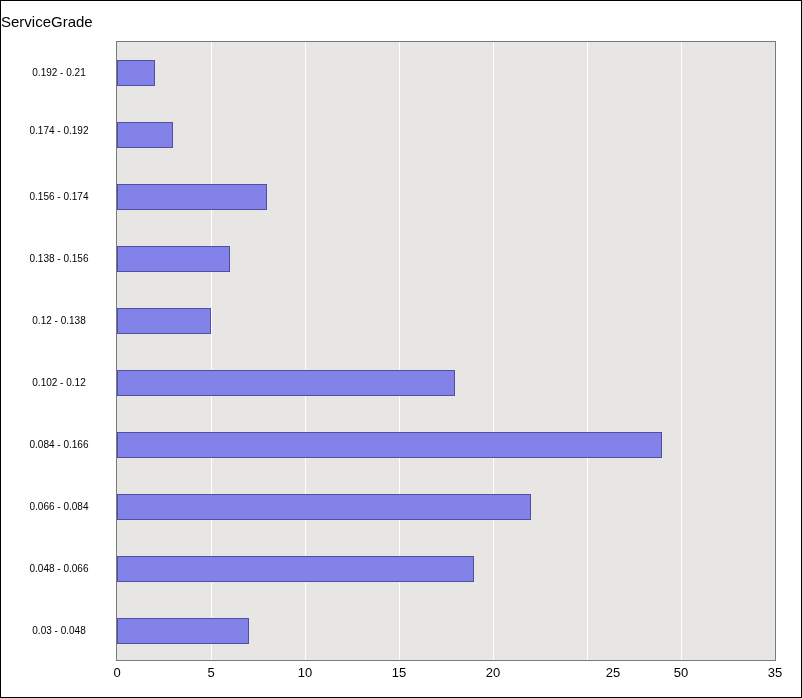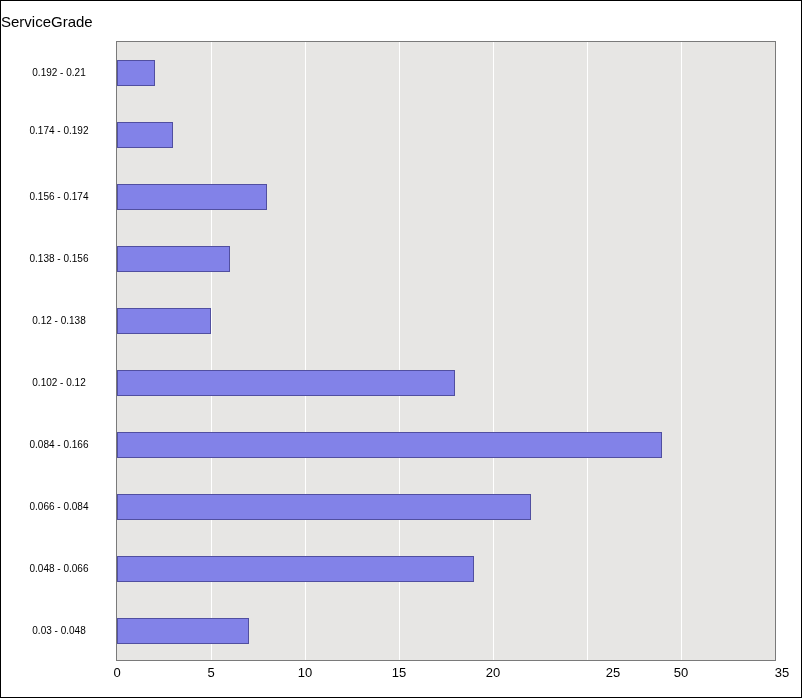--- a/index.html
+++ b/index.html
@@ -79,21 +79,21 @@
       <div class="grid-line" style="left: 188px;"></div>
       <div class="x-tick" style="left: 188px;">10</div>
       <div class="grid-line" style="left: 282px;"></div>
       <div class="x-tick" style="left: 282px;">15</div>
       <div class="grid-line" style="left: 376px;"></div>
       <div class="x-tick" style="left: 376px;">20</div>
       <div class="grid-line" style="left: 470px;"></div>
       <div class="x-tick" style="left: 470px; margin-left: 26px;">25</div>
       <div class="grid-line" style="left: 564px;"></div>
       <div class="x-tick" style="left: 564px;">50</div>
-      <div class="x-tick" style="left: 658px; margin-left: 7px;">35</div>
+      <div class="x-tick" style="left: 658px;">35</div>
       <div class="band" style="top: 0px; height: 62px;">
         <div class="bar" style="top: 17.98px; height: 26.04px; width: 37.6px;"></div>
       </div>
       <div class="band" style="top: 62px; height: 62px;">
         <div class="bar" style="top: 17.98px; height: 26.04px; width: 56.4px;"></div>
       </div>
       <div class="band" style="top: 124px; height: 62px;">
         <div class="bar" style="top: 17.98px; height: 26.04px; width: 150.4px;"></div>
       </div>
       <div class="band" style="top: 186px; height: 62px;">

